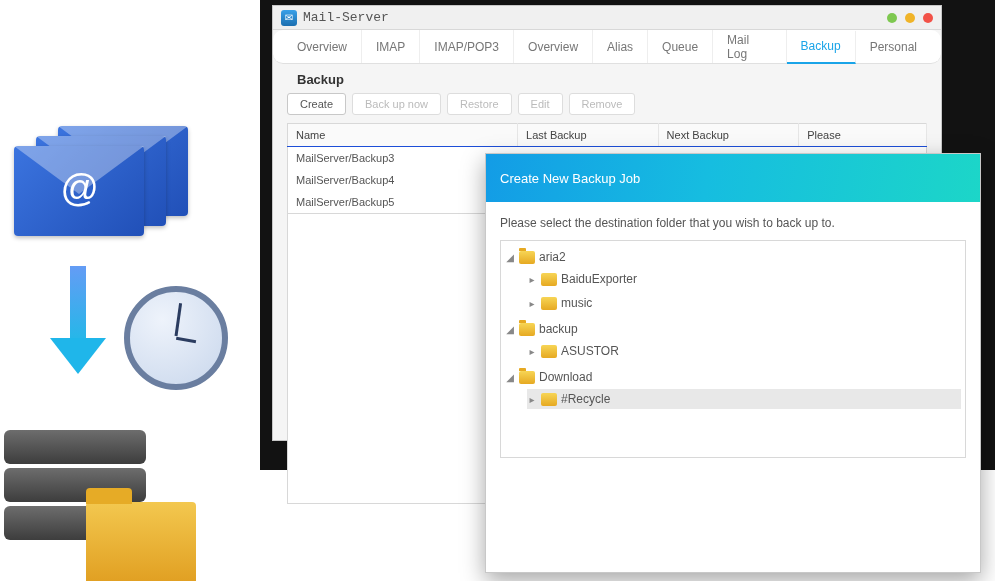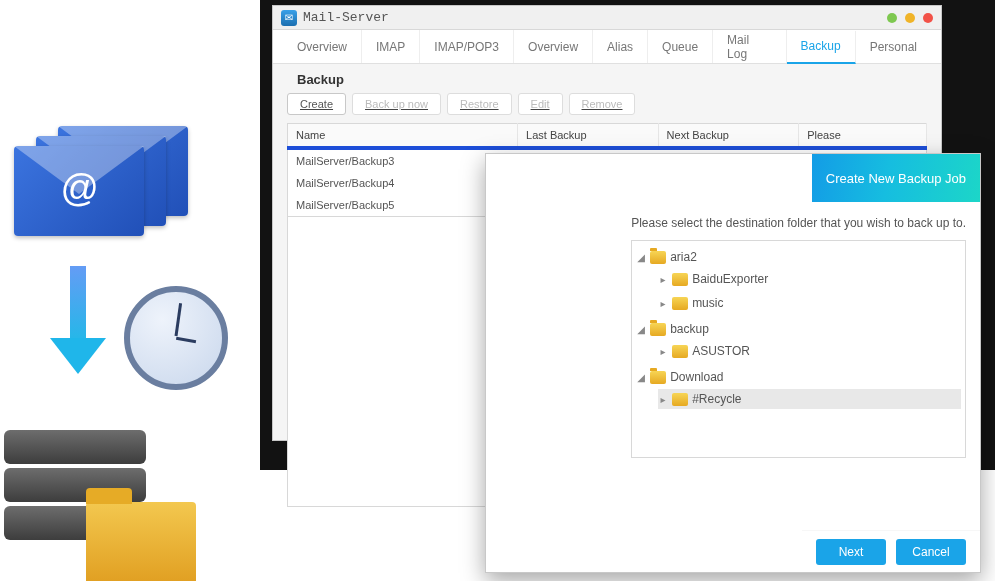--- a/index.html
+++ b/index.html
@@ -30,60 +30,60 @@
     display:flex; align-items:center; justify-content:center;
     margin-right:6px; color:#fff; font-size:10px;
   }
   .app-title { font-size:13px; color:#555;font-family:Liberation Mono, monospace; }
   .traffic { margin-left:auto; display:flex; gap:8px; }
   .traffic span { width:10px; height:10px; border-radius:50%; display:inline-block; }
   .tl-g{background:#7ec850;} .tl-y{background:#f0b428;} .tl-r{background:#f25248;}
 
   .tabs {
     height:34px; background:#fff; border-bottom:1px solid #e0e0e0;
-    display:flex; align-items:center; padding:0 10px; gap:0;
+    display:flex; align-items:center; padding:0 10px; gap:0;border-radius:10px;
   }
   .tab {
     padding:0 14px; height:100%; display:flex; align-items:center;
     color:#777; cursor:pointer; border-right:1px solid #eee; font-size:12px;
   }
   .tab:last-child{border-right:none;}
   .tab.active { color:#1aa4e8; border-bottom:2px solid #1aa4e8; margin-bottom:-1px; }
 
   .section {
     padding:8px 14px;
   }
   .section-title { font-weight:bold; font-size:13px; color:#333; margin-bottom:6px; margin-left:10px;}
-  .toolbar { display:flex; gap:6px; margin-bottom:8px;text-decoration:underline; }
+  .toolbar { display:flex; gap:6px; margin-bottom:8px; }
   .btn {
     height:22px; padding:0 12px; background:#fff; border:1px solid #c8c8c8;
     border-radius:3px; font-size:11px; color:#555; cursor:pointer;
     display:flex; align-items:center;
   }
   .btn.disabled{ color:#bbb; border-color:#ddd; cursor:default;}
   .table {
     background:#fff; border:1px solid #d8d8d8; width:100%;
     border-collapse:collapse; font-size:11px;
   }
   .table th, .table td {
     text-align:left; padding:5px 8px; border-right:1px solid #e6e6e6;
   }
   .table th {
-    background:#fafafa; border-bottom:4px solid #1d4ed8; font-weight:normal; color:#444;
+    background:#fafafa; border-bottom:1px solid #1d4ed8; font-weight:normal; color:#444;
   }
   .table td { color:#555; }
   .table tbody tr td { border-right:none; }
   .table-area{ background:#fff; border:1px solid #d8d8d8; border-top:none; height:290px;}
 
   
   .modal {
     position:absolute; left:485px; top:153px; width:496px; height:420px;
     background:#fff; border:1px solid #c8c8c8;
     box-shadow:0 8px 22px rgba(0,0,0,.35);
-    display:flex; flex-direction:column; font-size:12px;align-items:flex-end;
+    display:flex; flex-direction:column; font-size:12px;
   }
   .modal-header {
     height:48px;
     background:linear-gradient(100deg,#139ce6 0%,#16bde0 45%,#1cd6c8 100%);
     color:#fff; display:flex; align-items:center; padding:0 14px;
     font-size:13px;
   }
   .modal-body { padding:14px 14px 6px; flex:1; display:flex; flex-direction:column; }
   .modal-text { color:#555; margin-bottom:10px; }
   .tree {
@@ -303,17 +303,13 @@
               <span class="twisty">▸</span>
               <span class="folder-ico"></span>
               <span class="tree-label">#Recycle</span>
             </div>
               </li>
           </ul>
         </li>
       </ul>
     </div>
   </div>
-  <div class="modal-footer">
-    <button class="mbtn">Next</button>
-    <button class="mbtn">Cancel</button>
-  </div>
 </div>
 
 </body></html>

